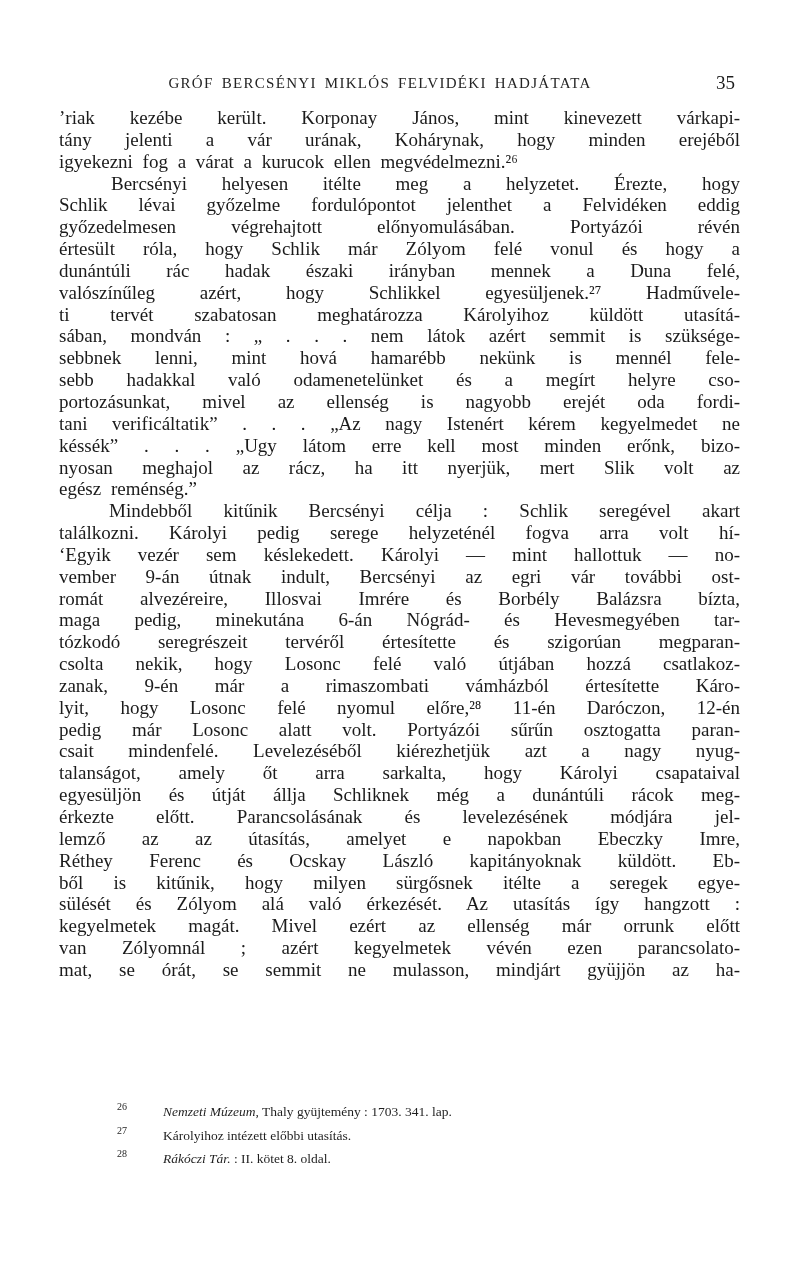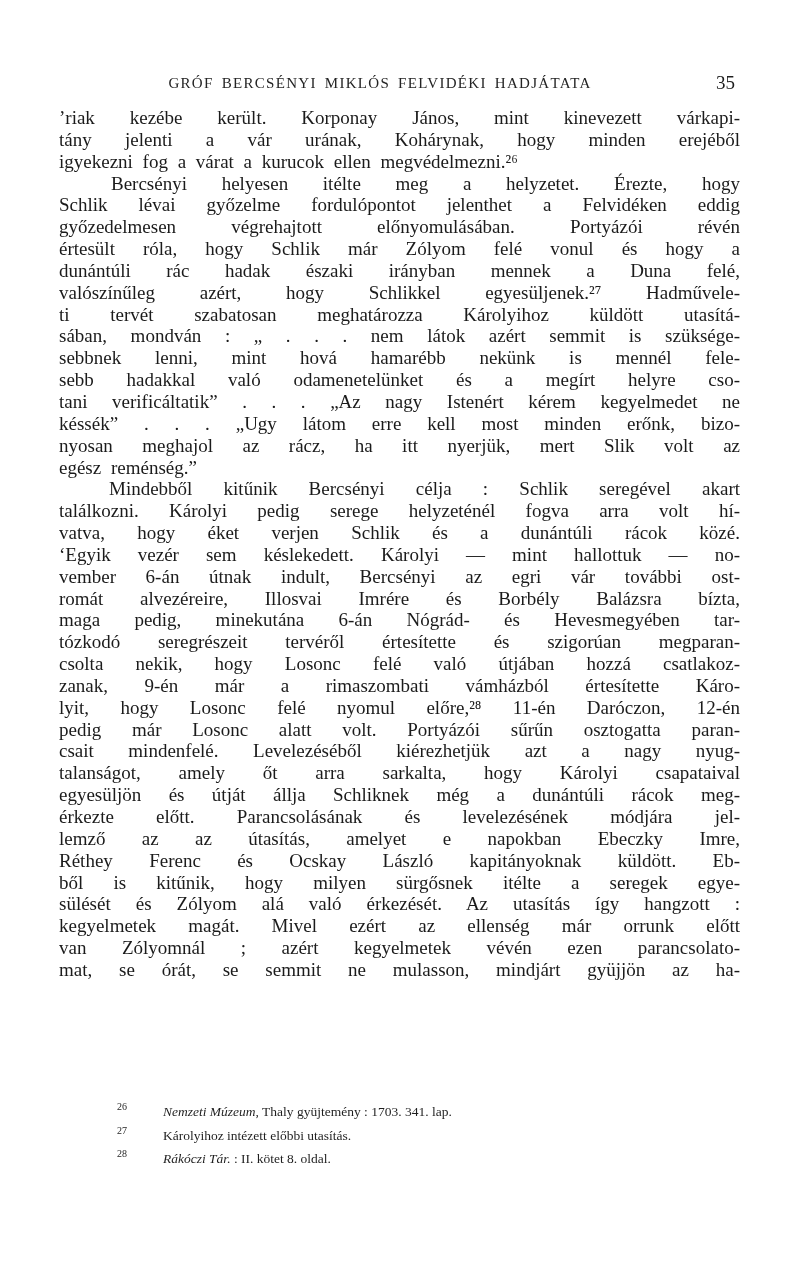--- a/index.html
+++ b/index.html
@@ -90,30 +90,30 @@
     <div class="line ind-lg">Bercsényi helyesen itélte meg a helyzetet. Érezte, hogy</div>
     <div class="line">Schlik lévai győzelme fordulópontot jelenthet a Felvidéken eddig</div>
     <div class="line">győzedelmesen végrehajtott előnyomulásában. Portyázói révén</div>
     <div class="line">értesült róla, hogy Schlik már Zólyom felé vonul és hogy a</div>
     <div class="line">dunántúli rác hadak északi irányban mennek a Duna felé,</div>
     <div class="line">valószínűleg azért, hogy Schlikkel egyesüljenek.²⁷ Hadművele-</div>
     <div class="line">ti tervét szabatosan meghatározza Károlyihoz küldött utasítá-</div>
     <div class="line">sában, mondván : „ . . . nem látok azért semmit is szüksége-</div>
     <div class="line">sebbnek lenni, mint hová hamarébb nekünk is mennél fele-</div>
     <div class="line">sebb hadakkal való odamenetelünket és a megírt helyre cso-</div>
+    <div class="line">portozásunkat, mivel az ellenség is nagyobb erejét oda fordi-</div>
     <div class="line">tani verificáltatik” . . . „Az nagy Istenért kérem kegyelmedet ne</div>
     <div class="line">késsék” . . . „Ugy látom erre kell most minden erőnk, bizo-</div>
     <div class="line">nyosan meghajol az rácz, ha itt nyerjük, mert Slik volt az</div>
     <div class="line end">egész reménség.”</div>
 
     <div class="line ind-md">Mindebből kitűnik Bercsényi célja : Schlik seregével akart</div>
     <div class="line">találkozni. Károlyi pedig serege helyzeténél fogva arra volt hí-</div>
-    <div class="line">vatva, hogy éket verjen Schlik és a dunántúli rácok közé.</div>
     <div class="line">‘Egyik vezér sem késlekedett. Károlyi — mint hallottuk — no-</div>
-    <div class="line">vember 6-án útnak indult, Bercsényi az egri vár további ost-</div>
+    <div class="line">vember 9-án útnak indult, Bercsényi az egri vár további ost-</div>
     <div class="line">romát alvezéreire, Illosvai Imrére és Borbély Balázsra bízta,</div>
     <div class="line">maga pedig, minekutána 6-án Nógrád- és Hevesmegyében tar-</div>
     <div class="line">tózkodó seregrészeit tervéről értesítette és szigorúan megparan-</div>
     <div class="line">csolta nekik, hogy Losonc felé való útjában hozzá csatlakoz-</div>
     <div class="line">zanak, 9-én már a rimaszombati vámházból értesítette Káro-</div>
     <div class="line">lyit, hogy Losonc felé nyomul előre,²⁸ 11-én Daróczon, 12-én</div>
     <div class="line">pedig már Losonc alatt volt. Portyázói sűrűn osztogatta paran-</div>
     <div class="line">csait mindenfelé. Levelezéséből kiérezhetjük azt a nagy nyug-</div>
     <div class="line">talanságot, amely őt arra sarkalta, hogy Károlyi csapataival</div>
     <div class="line">egyesüljön és útját állja Schliknek még a dunántúli rácok meg-</div>

